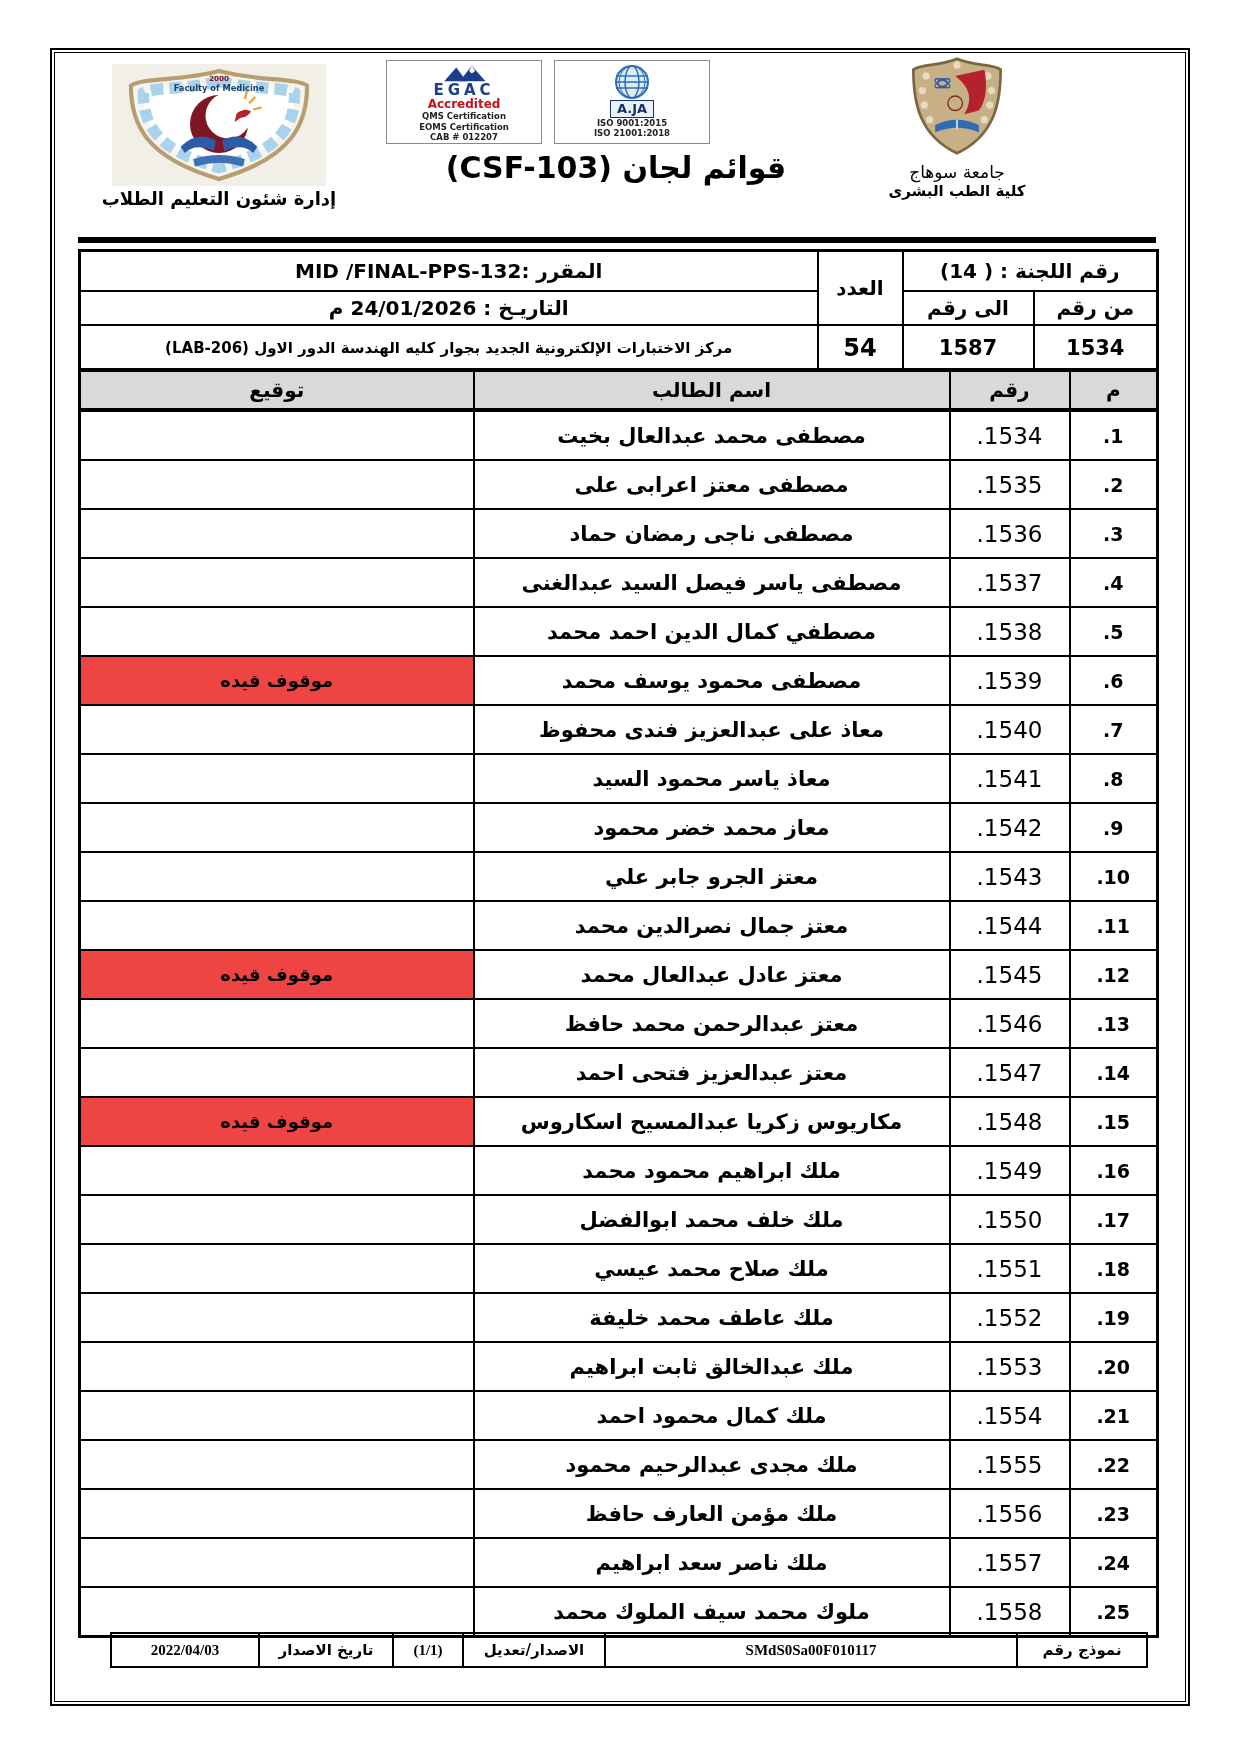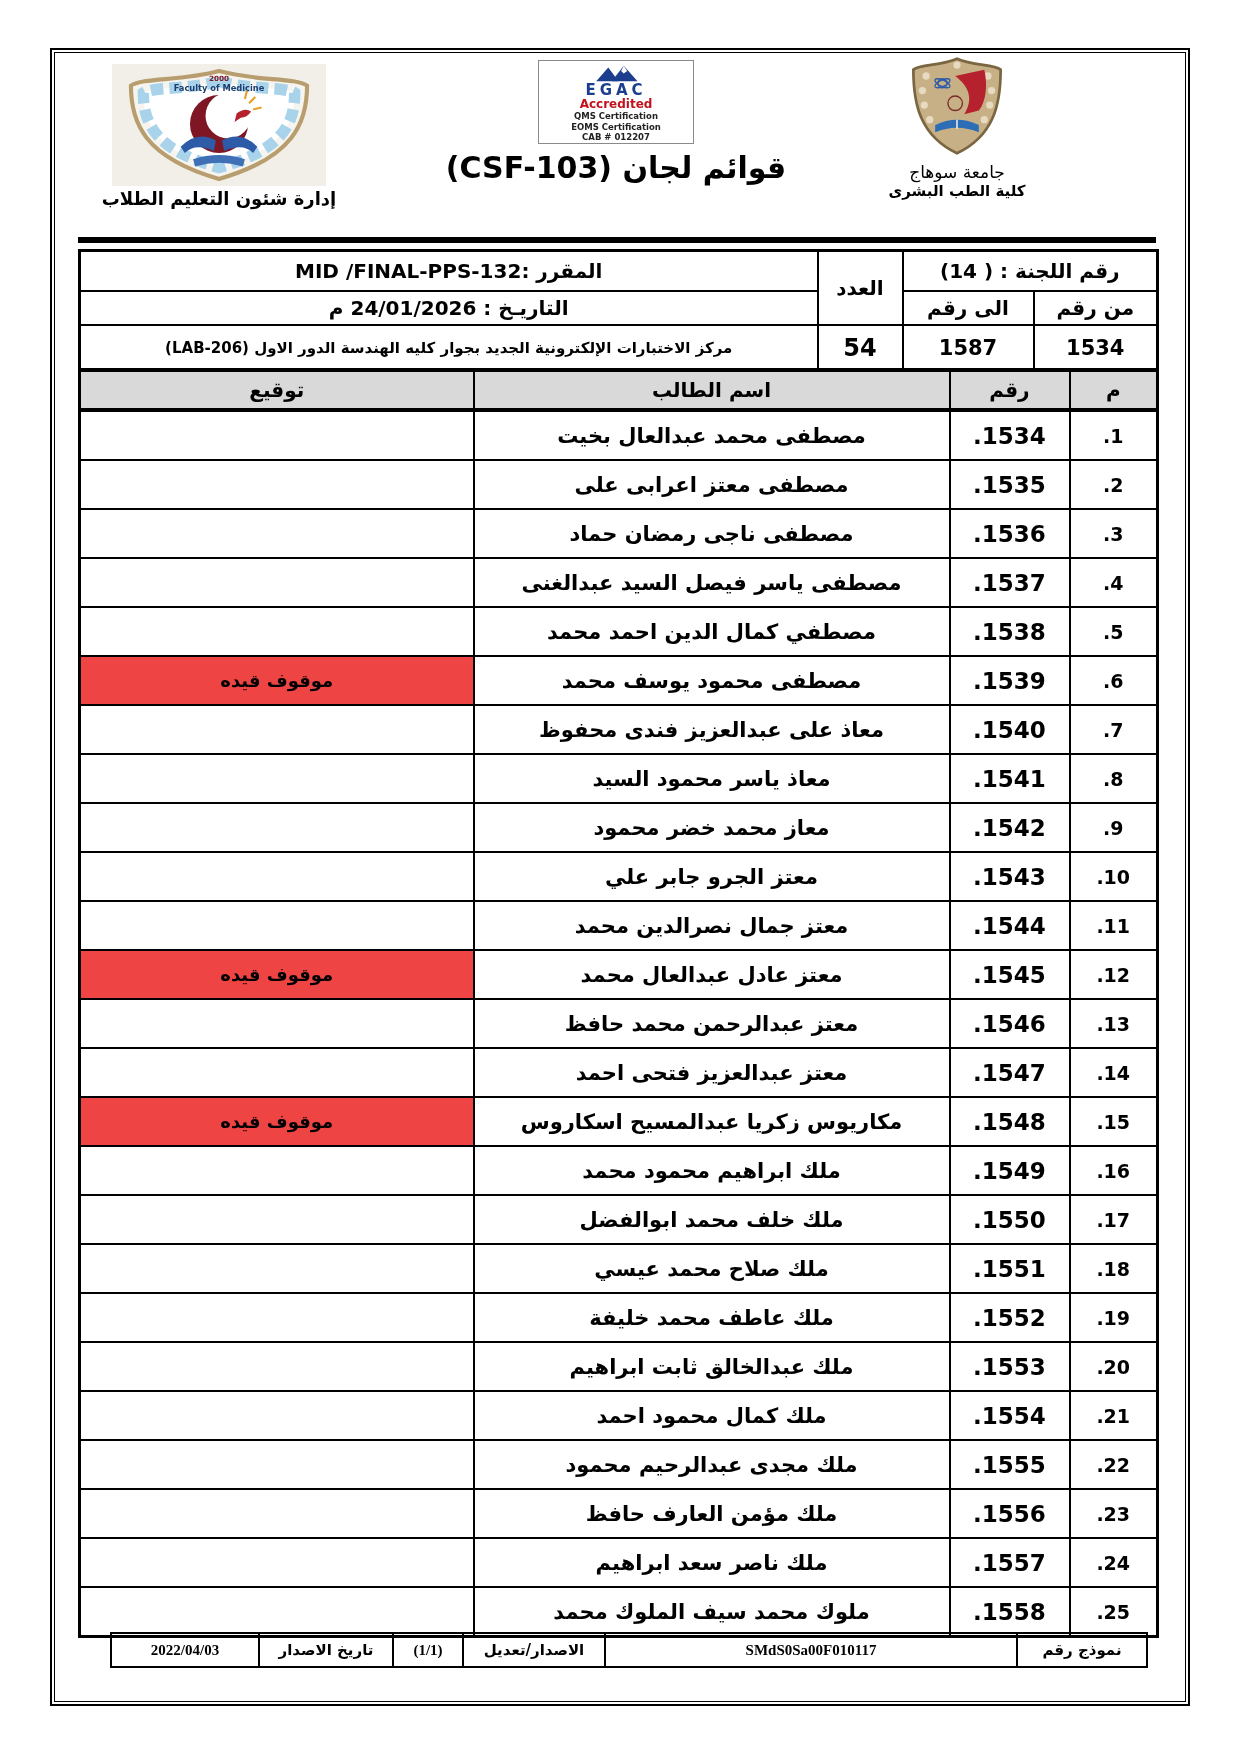--- a/index.html
+++ b/index.html
@@ -11,21 +11,21 @@
   .frame{position:absolute; left:50px; top:48px; width:1136px; height:1654px; border:2px solid #000;}
   .frame::before{content:""; position:absolute; inset:2px; border:1px solid #000;}
 
   
   .fac-logo-wrap{position:absolute; left:112px; top:64px; width:214px; height:122px;
     background:#f2efe9; display:flex; align-items:center; justify-content:center;}
   .fac-caption{position:absolute; left:96px; top:188px; width:246px; text-align:center;
     font-weight:bold; font-size:18px; direction:rtl;}
 
   .center-wrap{position:absolute; left:386px; top:60px; width:460px; text-align:center;}
-  .accred-row{display:flex; justify-content:center; gap:12px;}
+  .accred-row{display:flex; gap:12px;}
   .accred-box{width:156px; height:84px; border:1px solid #8a8a8a; background:#fff;
     display:flex; flex-direction:column; align-items:center; justify-content:flex-start; padding-top:3px; box-sizing:border-box;}
   .egac-word{font-size:15px; font-weight:bold; letter-spacing:4px; color:#1c3e8e; line-height:1;}
   .egac-accredited{font-size:12px; font-weight:bold; color:#c1121c; line-height:1.1;}
   .accred-small{font-size:8.5px; font-weight:bold; color:#222; line-height:1.25;}
   .aja-word{font-size:13px; font-weight:bold; color:#17325e; border:1px solid #17325e; padding:0 6px; line-height:1.2; background:#eaf1f8;}
   .title1{margin-top:6px; font-size:30px; font-weight:bold; direction:rtl; white-space:nowrap;}
   .title2{font-size:27px; font-weight:bold; direction:rtl; white-space:nowrap;}
 
   .sohag-wrap{position:absolute; left:872px; top:56px; width:170px; text-align:center;}
@@ -49,21 +49,21 @@
   .cell-count-val{font-size:24px; direction:ltr;}
   .cell-location{font-size:15px;}
 
   .students-table{position:absolute; left:78px; top:368px; width:1078px; border:3px solid #000; direction:rtl;}
   .students-table td{height:45px;}
   .students-table tr.hdr td{
     background:#d9d9d9; height:34px; font-weight:bold; font-size:20px;
     border-top:4px solid #000; border-bottom:4px solid #000;
   }
   .col-index{font-weight:bold; font-size:19px; direction:ltr;}
-  .col-number{font-weight:bold; font-size:23px; direction:ltr;}
+  .col-number{font-weight:normal; font-size:23px; direction:ltr;}
   .col-name{font-weight:bold; font-size:21px;}
   .col-sig{font-weight:bold; font-size:18px;}
   .col-sig.stopped{background:#ef4444;}
 
   .footer-table{position:absolute; left:110px; top:1632px; width:1036px; direction:rtl;}
   .footer-table td{border:2px solid #000; height:30px; font-weight:bold; font-size:15px;text-align:center;}
   .footer-arabic{font-size:16px;}
   .footer-latin{font-family:"Liberation Serif",serif; font-size:17px; direction:ltr;}
 
   svg text{font-family:"DejaVu Sans",sans-serif;}
@@ -101,20 +101,33 @@
         <svg width="54" height="22" viewBox="0 0 54 22">
           <polygon points="4,20 18,4 30,20" fill="#1c3e8e"></polygon>
           <polygon points="22,20 36,2 52,20" fill="#1c3e8e"></polygon>
           <polygon points="33,8 36,2 40,8 36,11" fill="#ffffff"></polygon>
         </svg>
         <div class="egac-word">EGAC</div>
         <div class="egac-accredited">Accredited</div>
         <div class="accred-small">QMS Certification</div>
         <div class="accred-small">EOMS Certification</div>
         <div class="accred-small">CAB # 012207</div>
+      </div>
+      <div class="accred-box">
+        <svg width="46" height="36" viewBox="0 0 46 36">
+          <circle cx="23" cy="18" r="16" fill="#dcebf7" stroke="#2f6db5" stroke-width="2"></circle>
+          <ellipse cx="23" cy="18" rx="7" ry="16" fill="none" stroke="#2f6db5" stroke-width="1.5"></ellipse>
+          <ellipse cx="23" cy="18" rx="13" ry="16" fill="none" stroke="#2f6db5" stroke-width="1"></ellipse>
+          <line x1="7" y1="12" x2="39" y2="12" stroke="#2f6db5" stroke-width="1.5"></line>
+          <line x1="7" y1="18" x2="39" y2="18" stroke="#2f6db5" stroke-width="1.5"></line>
+          <line x1="7" y1="24" x2="39" y2="24" stroke="#2f6db5" stroke-width="1.5"></line>
+        </svg>
+        <div class="aja-word">A.JA</div>
+        <div class="accred-small">ISO 9001:2015</div>
+        <div class="accred-small">ISO 21001:2018</div>
       </div>
     </div>
     <div class="title1">قوائم لجان (CSF-103)</div>
   </div>
 
   <div class="sohag-wrap">
     <svg width="122" height="100" viewBox="0 0 120 110">
       <path d="M60 3 C78 11 100 9 108 15 C108 54 100 88 60 107 C20 88 12 54 12 15 C20 9 42 11 60 3 Z" fill="#c7b086" stroke="#7a6742" stroke-width="3"></path>
       <g fill="#e6dbc0">
         <circle cx="26" cy="22" r="4"></circle>

